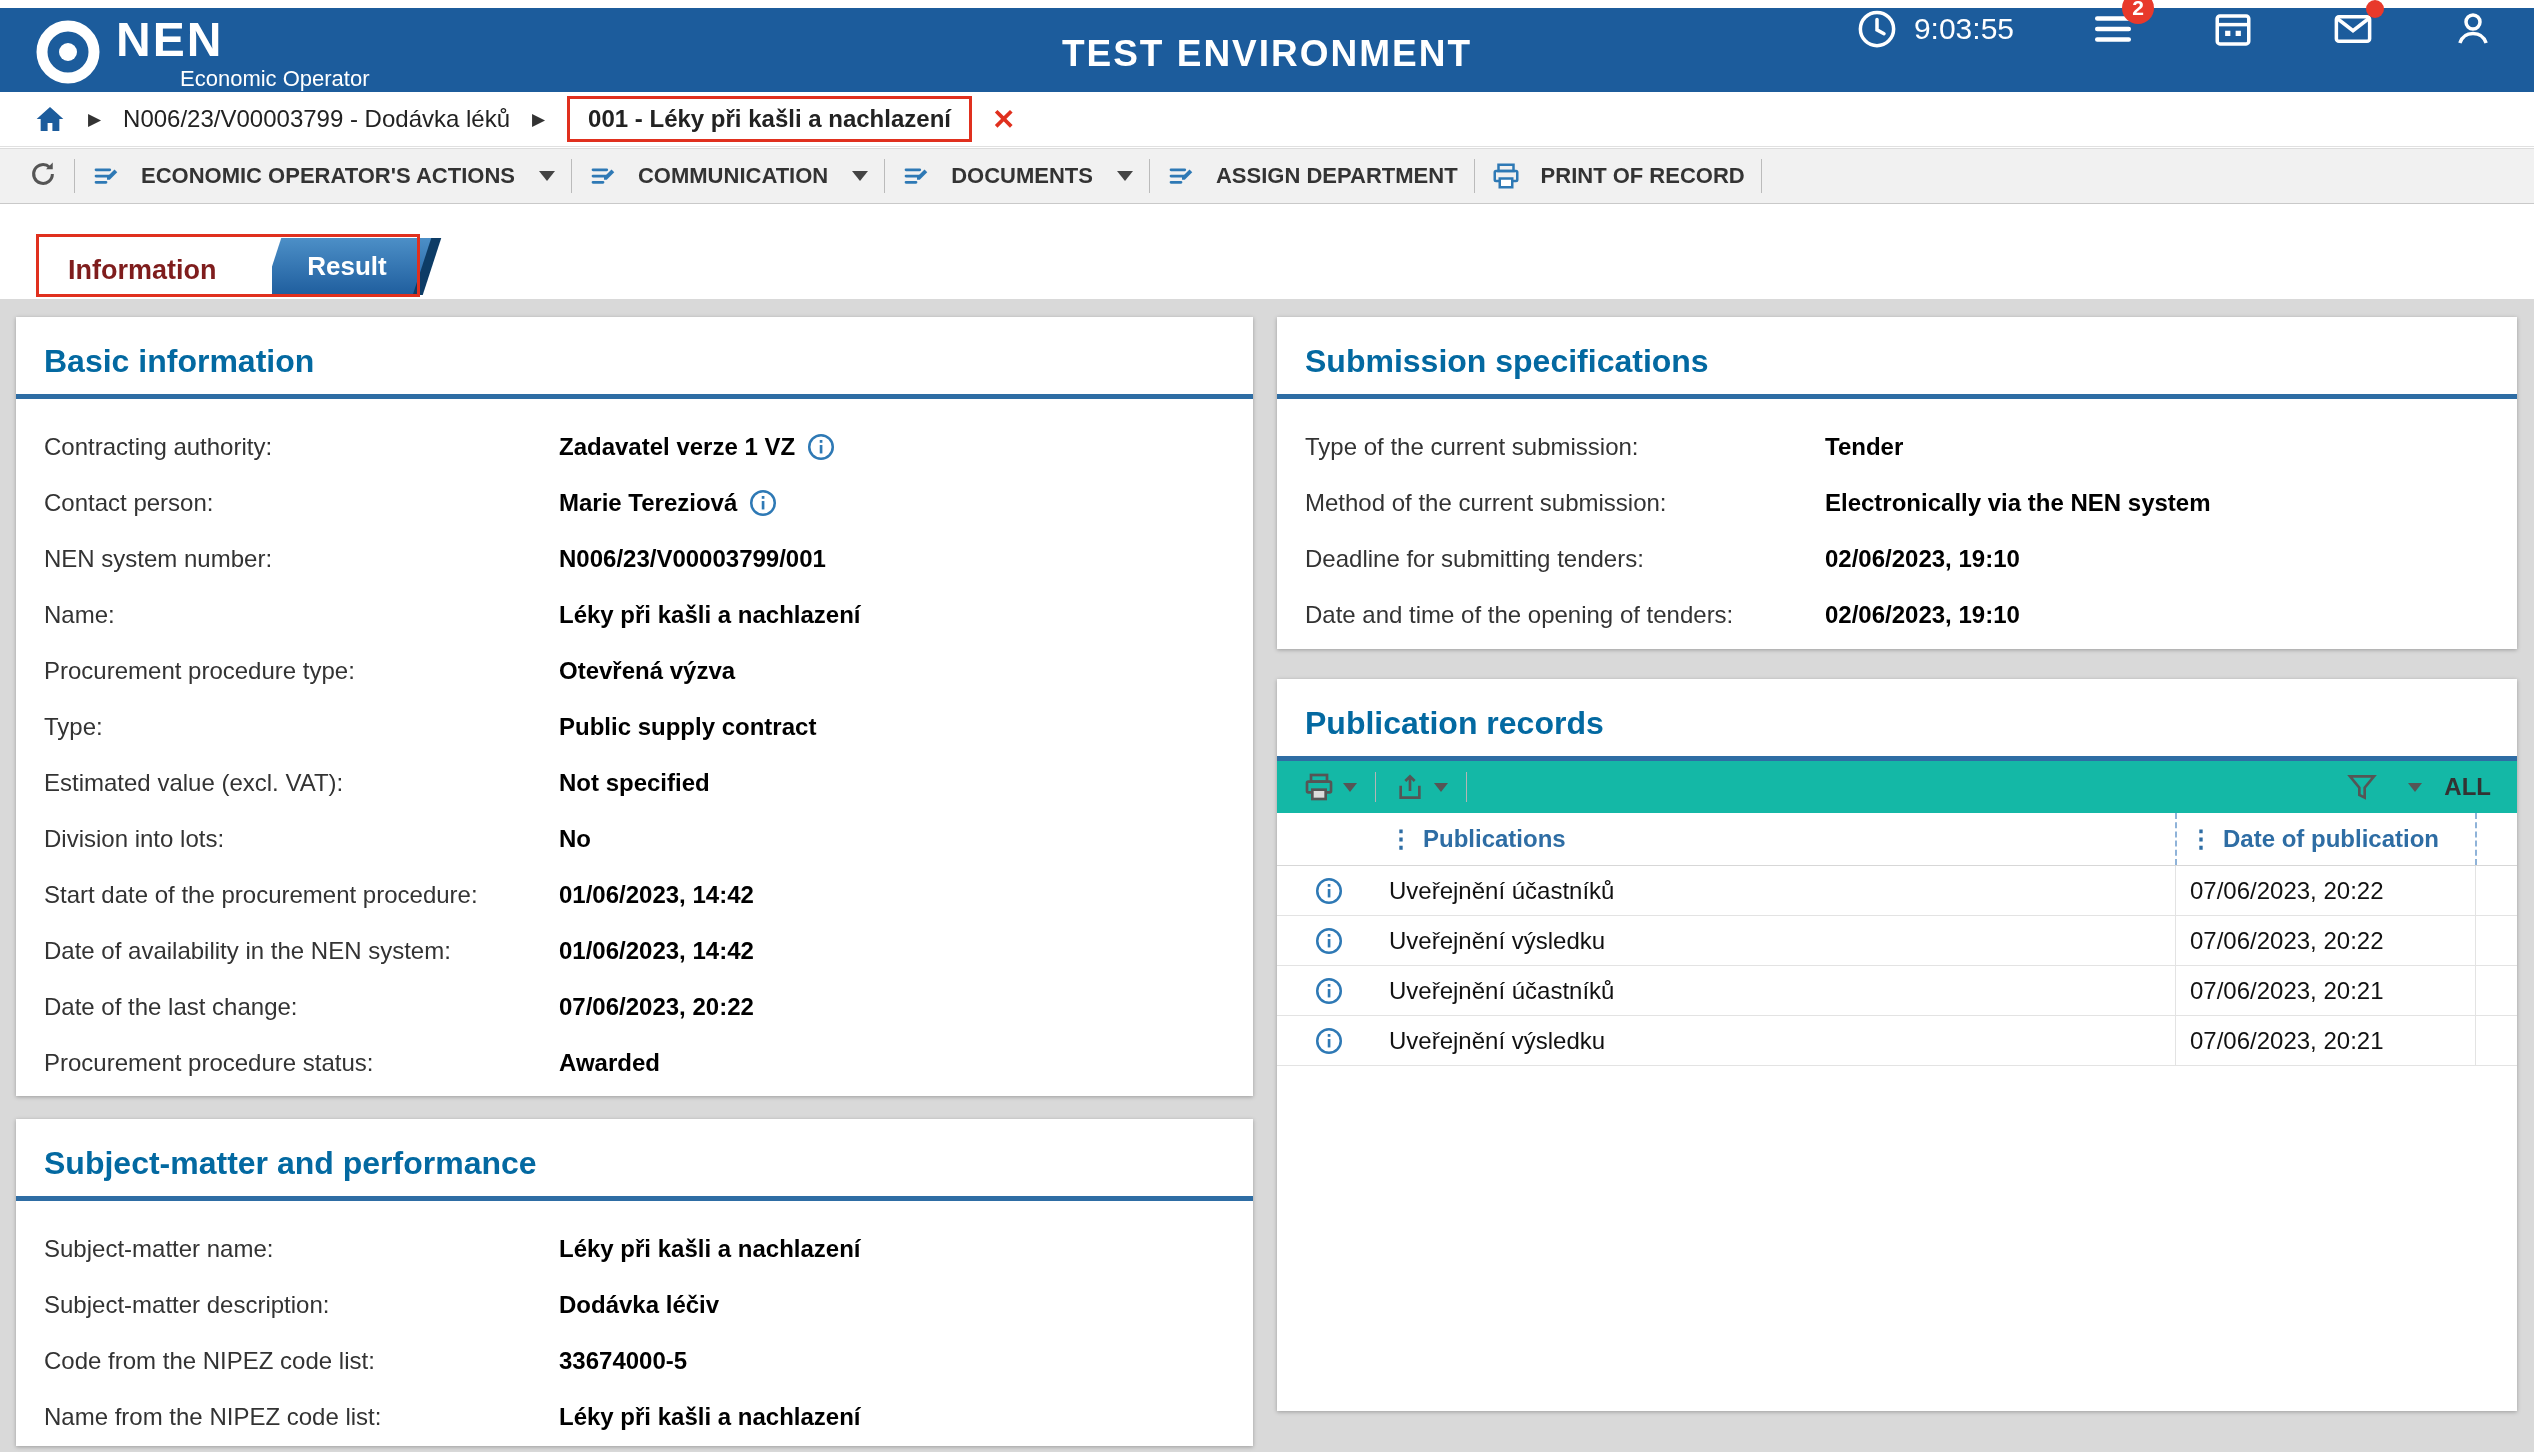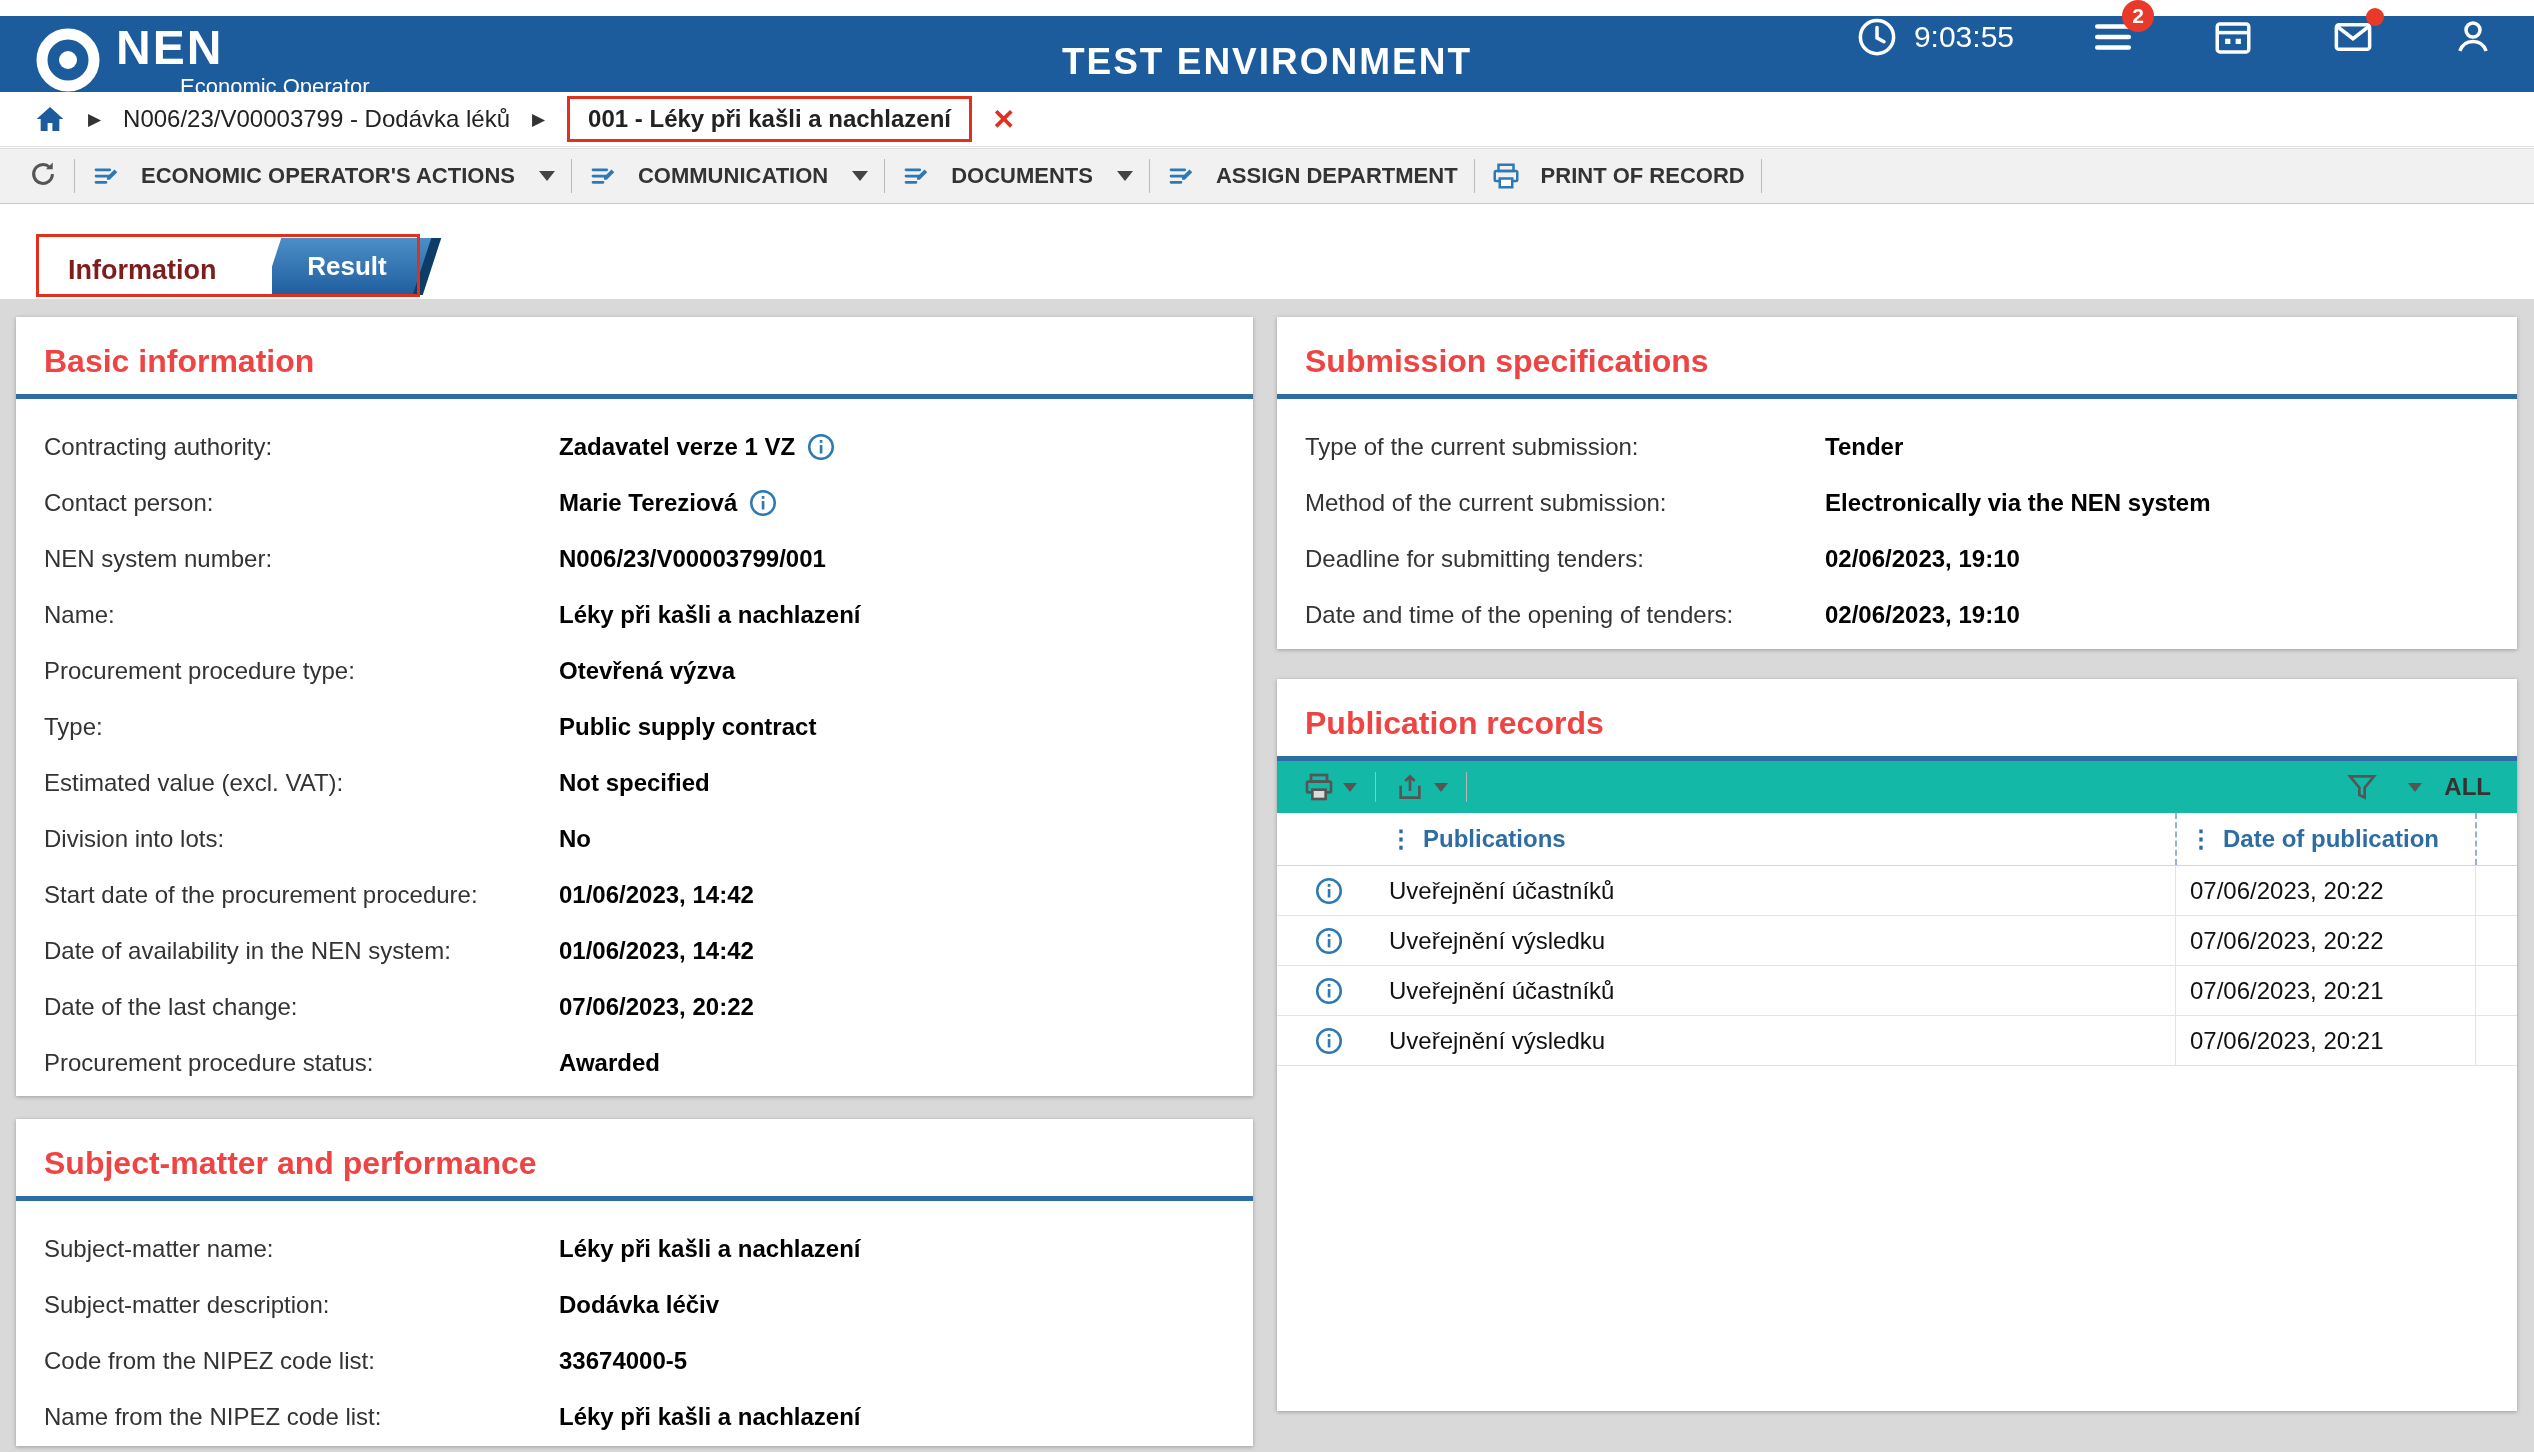--- a/index.html
+++ b/index.html
@@ -5,21 +5,21 @@
   * { box-sizing: border-box; margin: 0; padding: 0; }
   html,body { width:2534px; height:1452px; }
   body {
     font-family: "Liberation Sans", sans-serif;
     background:#ffffff;
     position:relative;
     overflow:hidden;
   }
   
   .app-header {
-    position:absolute; top:16px; left:0; width:2534px; height:92px;
+    position:absolute; top:8px; left:0; width:2534px; height:92px;
     background:#1c5c9c; color:#fff;
     display:flex; align-items:center;
   }
   .logo-wrap { margin-left:36px; display:flex; align-items:flex-start; }
   .logo-ring { width:64px; height:64px; margin-top:4px; }
   .brand-block { margin-left:16px; display:flex; flex-direction:column; }
   .brand-name { font-size:48px; font-weight:bold; letter-spacing:2px; line-height:48px; }
   .brand-sub { font-size:22px; margin-left:64px; margin-top:2px; white-space:nowrap; }
   .env-title {
     position:absolute; left:0; right:0; top:0; height:92px;
@@ -102,21 +102,21 @@
   
   .content-area {
     position:absolute; top:299px; left:0; width:2534px; height:1153px;
     background:#d9d9d9;
   }
   .card {
     position:absolute; background:#fff; box-shadow:0 1px 4px rgba(0,0,0,.28);
     overflow:hidden;
   }
   .card-title {
-    font-size:32px; font-weight:bold; color:#ef4444; padding:26px 28px 14px 28px;
+    font-size:32px; font-weight:bold; color:#0369a1; padding:26px 28px 14px 28px;
   }
   .card-underline { height:5px; background:#2e6da4; width:100%; }
   .rows { padding:20px 28px 0 28px; }
   .info-row { display:flex; align-items:center; height:56px; }
   .info-label { width:515px; flex:none; font-size:24px; color:#333; }
   .info-label-r { width:520px; }
   .info-value { font-size:24px; font-weight:bold; color:#000; }
   .info-icon { width:28px; height:28px; margin-left:12px; flex:none; cursor:pointer; }
 
   #card-basic  { left:16px;   top:18px;  width:1237px; height:779px; }

